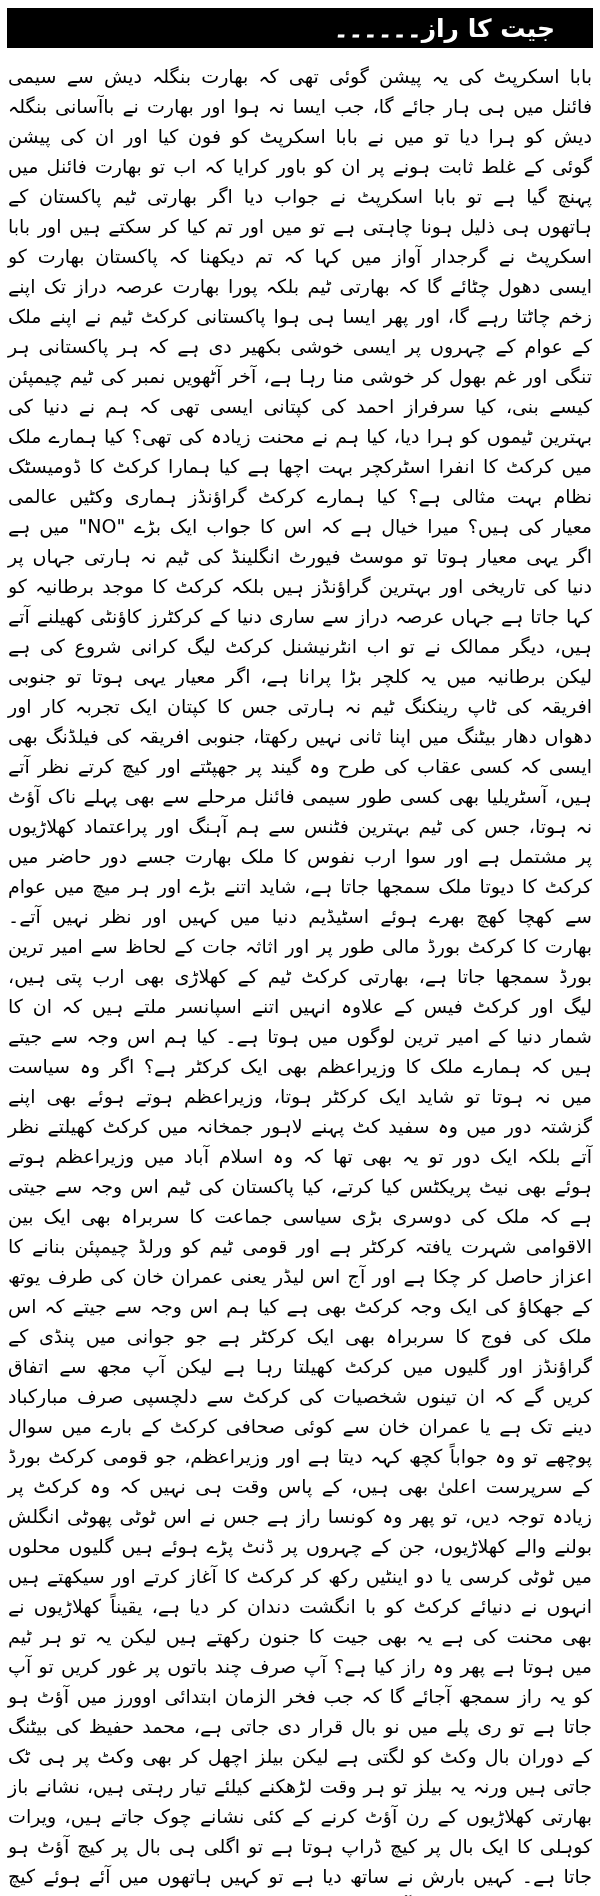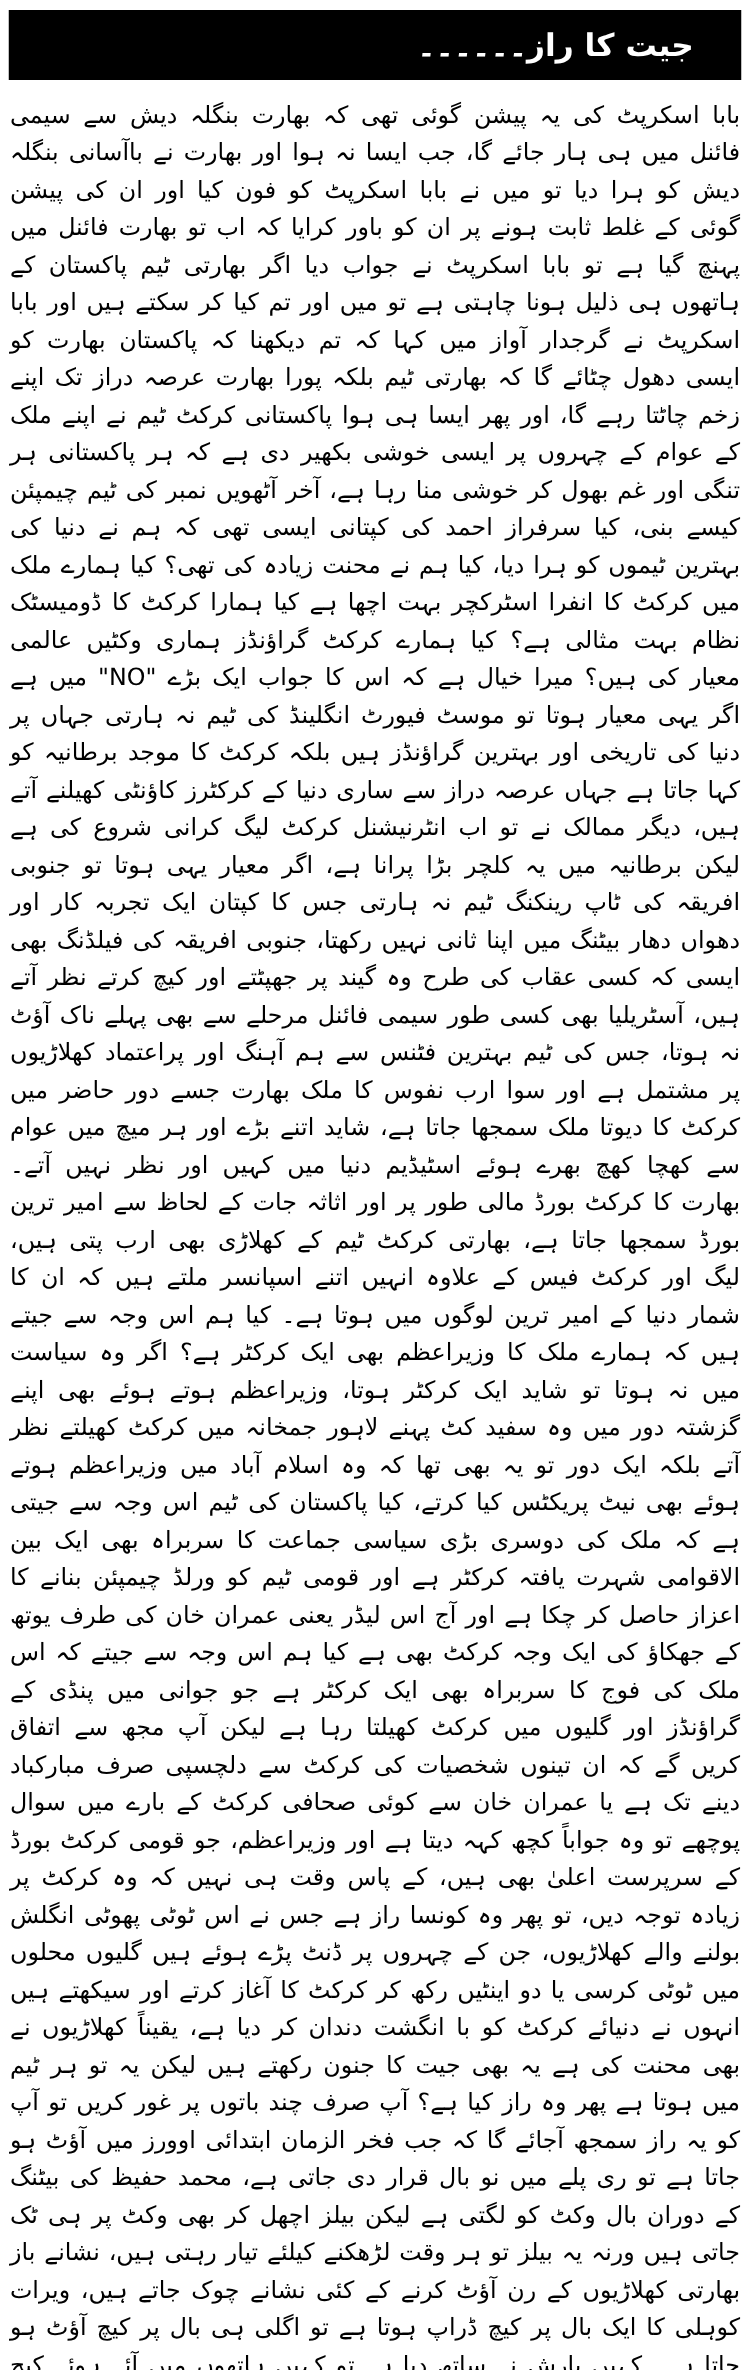--- a/index.html
+++ b/index.html
@@ -10,21 +10,21 @@
   .page {
     position: relative;
     width: 600px;
     height: 1896px;
     overflow: hidden;
     background: #ffffff;
     direction: rtl;
   }
   .title-bar {
     margin: 8px 7px 0 7px;
-    height: 56px;
+    height: 40px;
     background: #000000;
     display: flex;
     align-items: center;
     justify-content: flex-start; 
     padding-right: 38px;
     box-sizing: border-box;
   }
   .title-text {
     color: #ffffff;
     font-family: "DejaVu Sans", sans-serif;

